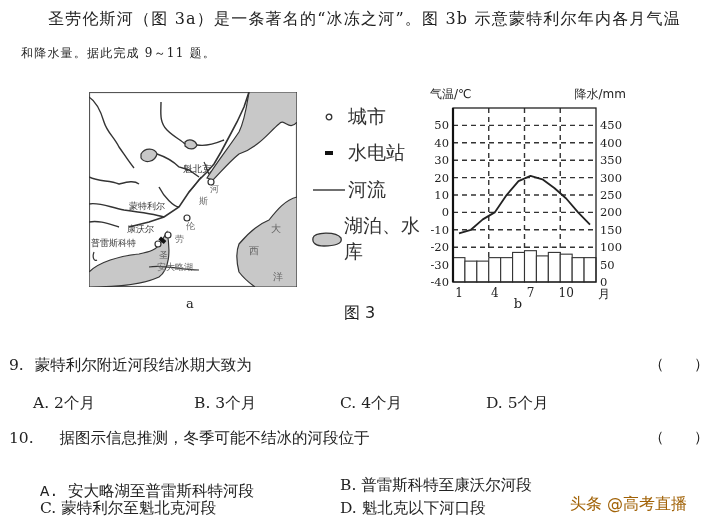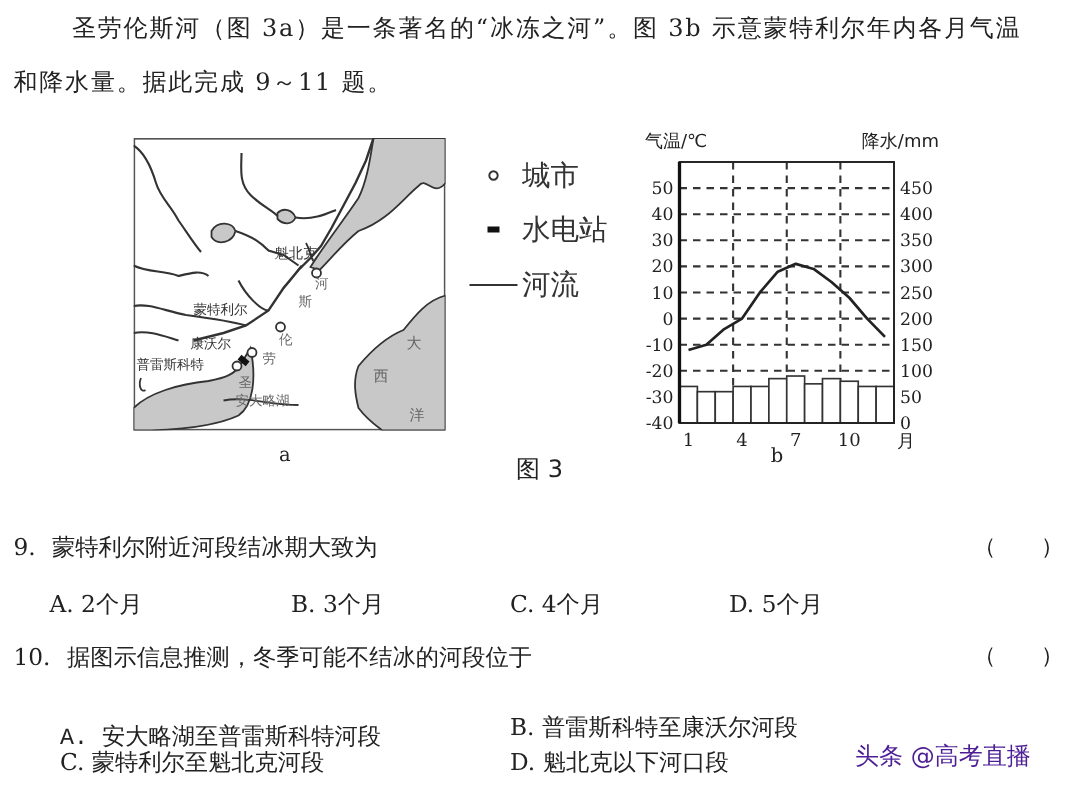--- a/index.html
+++ b/index.html
@@ -4,39 +4,39 @@
 <style>
   html, body { margin: 0; padding: 0; }
   body {
     width: 724px; height: 528px; overflow: hidden; position: relative;
     background: #ffffff; color: #222;
     font-family: "DejaVu Serif", "Liberation Serif", serif;
   }
   .abs { position: absolute; }
   .intro { left: 0; top: 0; width: 724px; }
   .intro-line1 { position:absolute; left: 48px; top: 9px; font-size: 16px; letter-spacing: 1.2px; white-space: nowrap; }
-  .intro-line2 { position:absolute; left: 9px; top: 45px; font-size: 16px; letter-spacing: 1.2px; white-space: nowrap; }
+  .intro-line2 { position:absolute; left: 21px; top: 45px; font-size: 12px; letter-spacing: 1.2px; white-space: nowrap; }
 
   .map { left: 89px; top: 92px; width: 208px; height: 195px; }
   .map svg { width: 208px; height: 195px; display:block; }
   .map-caption { left: 186px; top: 296px; font-size: 13px; }
 
   .legend { left: 310px; top: 100px; width: 115px; height: 145px; }
   .legend-item { position:absolute; left: 0; display:flex; align-items:center; font-size: 19px; font-family: "DejaVu Sans", sans-serif; color:#333; }
   .legend-sym { width: 38px; height: 18px; display:flex; align-items:center; justify-content:center; }
 
   .chart { left: 410px; top: 80px; width: 230px; height: 230px; }
   .chart svg { width: 230px; height: 230px; display:block; }
   .fig-caption { left: 344px; top: 303px; font-size: 16px; font-family: "DejaVu Sans", sans-serif; }
 
   .q { font-size: 15.5px; white-space: nowrap; }
   .bracket { position:absolute; font-size: 15px; }
   .opt { position:absolute; font-size: 15.5px; white-space: nowrap; }
 
-  .watermark { left: 570px; top: 494px; font-size: 16px; font-family: "DejaVu Sans", sans-serif; color: #4c1d95; white-space: nowrap; }
+  .watermark { left: 570px; top: 494px; font-size: 16px; font-family: "DejaVu Sans", sans-serif; color: #a16207; white-space: nowrap; }
 </style>
 </head>
 <body>
 
 <div class="abs intro">
   <div class="intro-line1">圣劳伦斯河（图 3a）是一条著名的“冰冻之河”。图 3b 示意蒙特利尔年内各月气温</div>
   <div class="intro-line2">和降水量。据此完成 9～11 题。</div>
 </div>
 
 <div class="abs map">
@@ -111,20 +111,28 @@
     </span>
     <span>水电站</span>
   </div>
   <div class="legend-item" style="top:77px;justify-content:center;">
     <span class="legend-sym">
       <svg width="34" height="6">
           <path d="M1 3 L33 3" stroke="#333" stroke-width="1.4"></path>
         </svg>
     </span>
     <span>河流</span>
+  </div>
+  <div class="legend-item" style="top:113px;">
+    <span class="legend-sym">
+      <svg width="34" height="18">
+          <path d="M3 8 C4 2 26 1 31 8 C33 14 24 16 14 16 C6 16 2 13 3 8 Z" fill="#c8c8c8" stroke="#333" stroke-width="1.3"></path>
+        </svg>
+    </span>
+    <span>湖泊、水库</span>
   </div>
 </div>
 
 <div class="abs chart">
   <svg id="climate-svg" viewBox="0 0 230 230" xmlns="http://www.w3.org/2000/svg">
       <line x1="43" x2="186" y1="45.400000000000006" y2="45.400000000000006" stroke="#333" stroke-width="1.4" stroke-dasharray="5,4"></line>
       <line x1="43" x2="186" y1="62.79999999999998" y2="62.79999999999998" stroke="#333" stroke-width="1.4" stroke-dasharray="5,4"></line>
       <line x1="43" x2="186" y1="80.2" y2="80.2" stroke="#333" stroke-width="1.4" stroke-dasharray="5,4"></line>
       <line x1="43" x2="186" y1="97.60000000000001" y2="97.60000000000001" stroke="#333" stroke-width="1.4" stroke-dasharray="5,4"></line>
       <line x1="43" x2="186" y1="115" y2="115" stroke="#333" stroke-width="1.4" stroke-dasharray="5,4"></line>
@@ -188,21 +196,21 @@
   <span style="margin-left:6px;">蒙特利尔附近河段结冰期大致为</span>
   <span class="bracket" style="left:640px; top:0;">（　　）</span>
 </div>
 <div class="opt" style="left:33px; top:393px;"><span>A.</span> <span>2个月</span></div>
 <div class="opt" style="left:194px; top:393px;"><span>B.</span> <span>3个月</span></div>
 <div class="opt" style="left:340px; top:393px;"><span>C.</span> <span>4个月</span></div>
 <div class="opt" style="left:486px; top:393px;"><span>D.</span> <span>5个月</span></div>
 
 <div class="abs q" style="left:9px; top:428px; width:710px;">
   <span>10.</span>
-  <span style="margin-left:6px;">据图示信息推测，冬季可能不结冰的河段位于</span>
+  <span style="margin-left:21px;">据图示信息推测，冬季可能不结冰的河段位于</span>
   <span class="bracket" style="left:640px; top:0;">（　　）</span>
 </div>
 <div class="opt" style="left:40px; top:481px;font-family:Liberation Mono, monospace;"><span>A.</span> <span>安大略湖至普雷斯科特河段</span></div>
 <div class="opt" style="left:340px; top:475px;"><span>B.</span> <span>普雷斯科特至康沃尔河段</span></div>
 <div class="opt" style="left:40px; top:498px;"><span>C.</span> <span>蒙特利尔至魁北克河段</span></div>
 <div class="opt" style="left:340px; top:498px;"><span>D.</span> <span>魁北克以下河口段</span></div>
 
 <div class="abs watermark">头条 @高考直播</div>
 
 </body></html>

